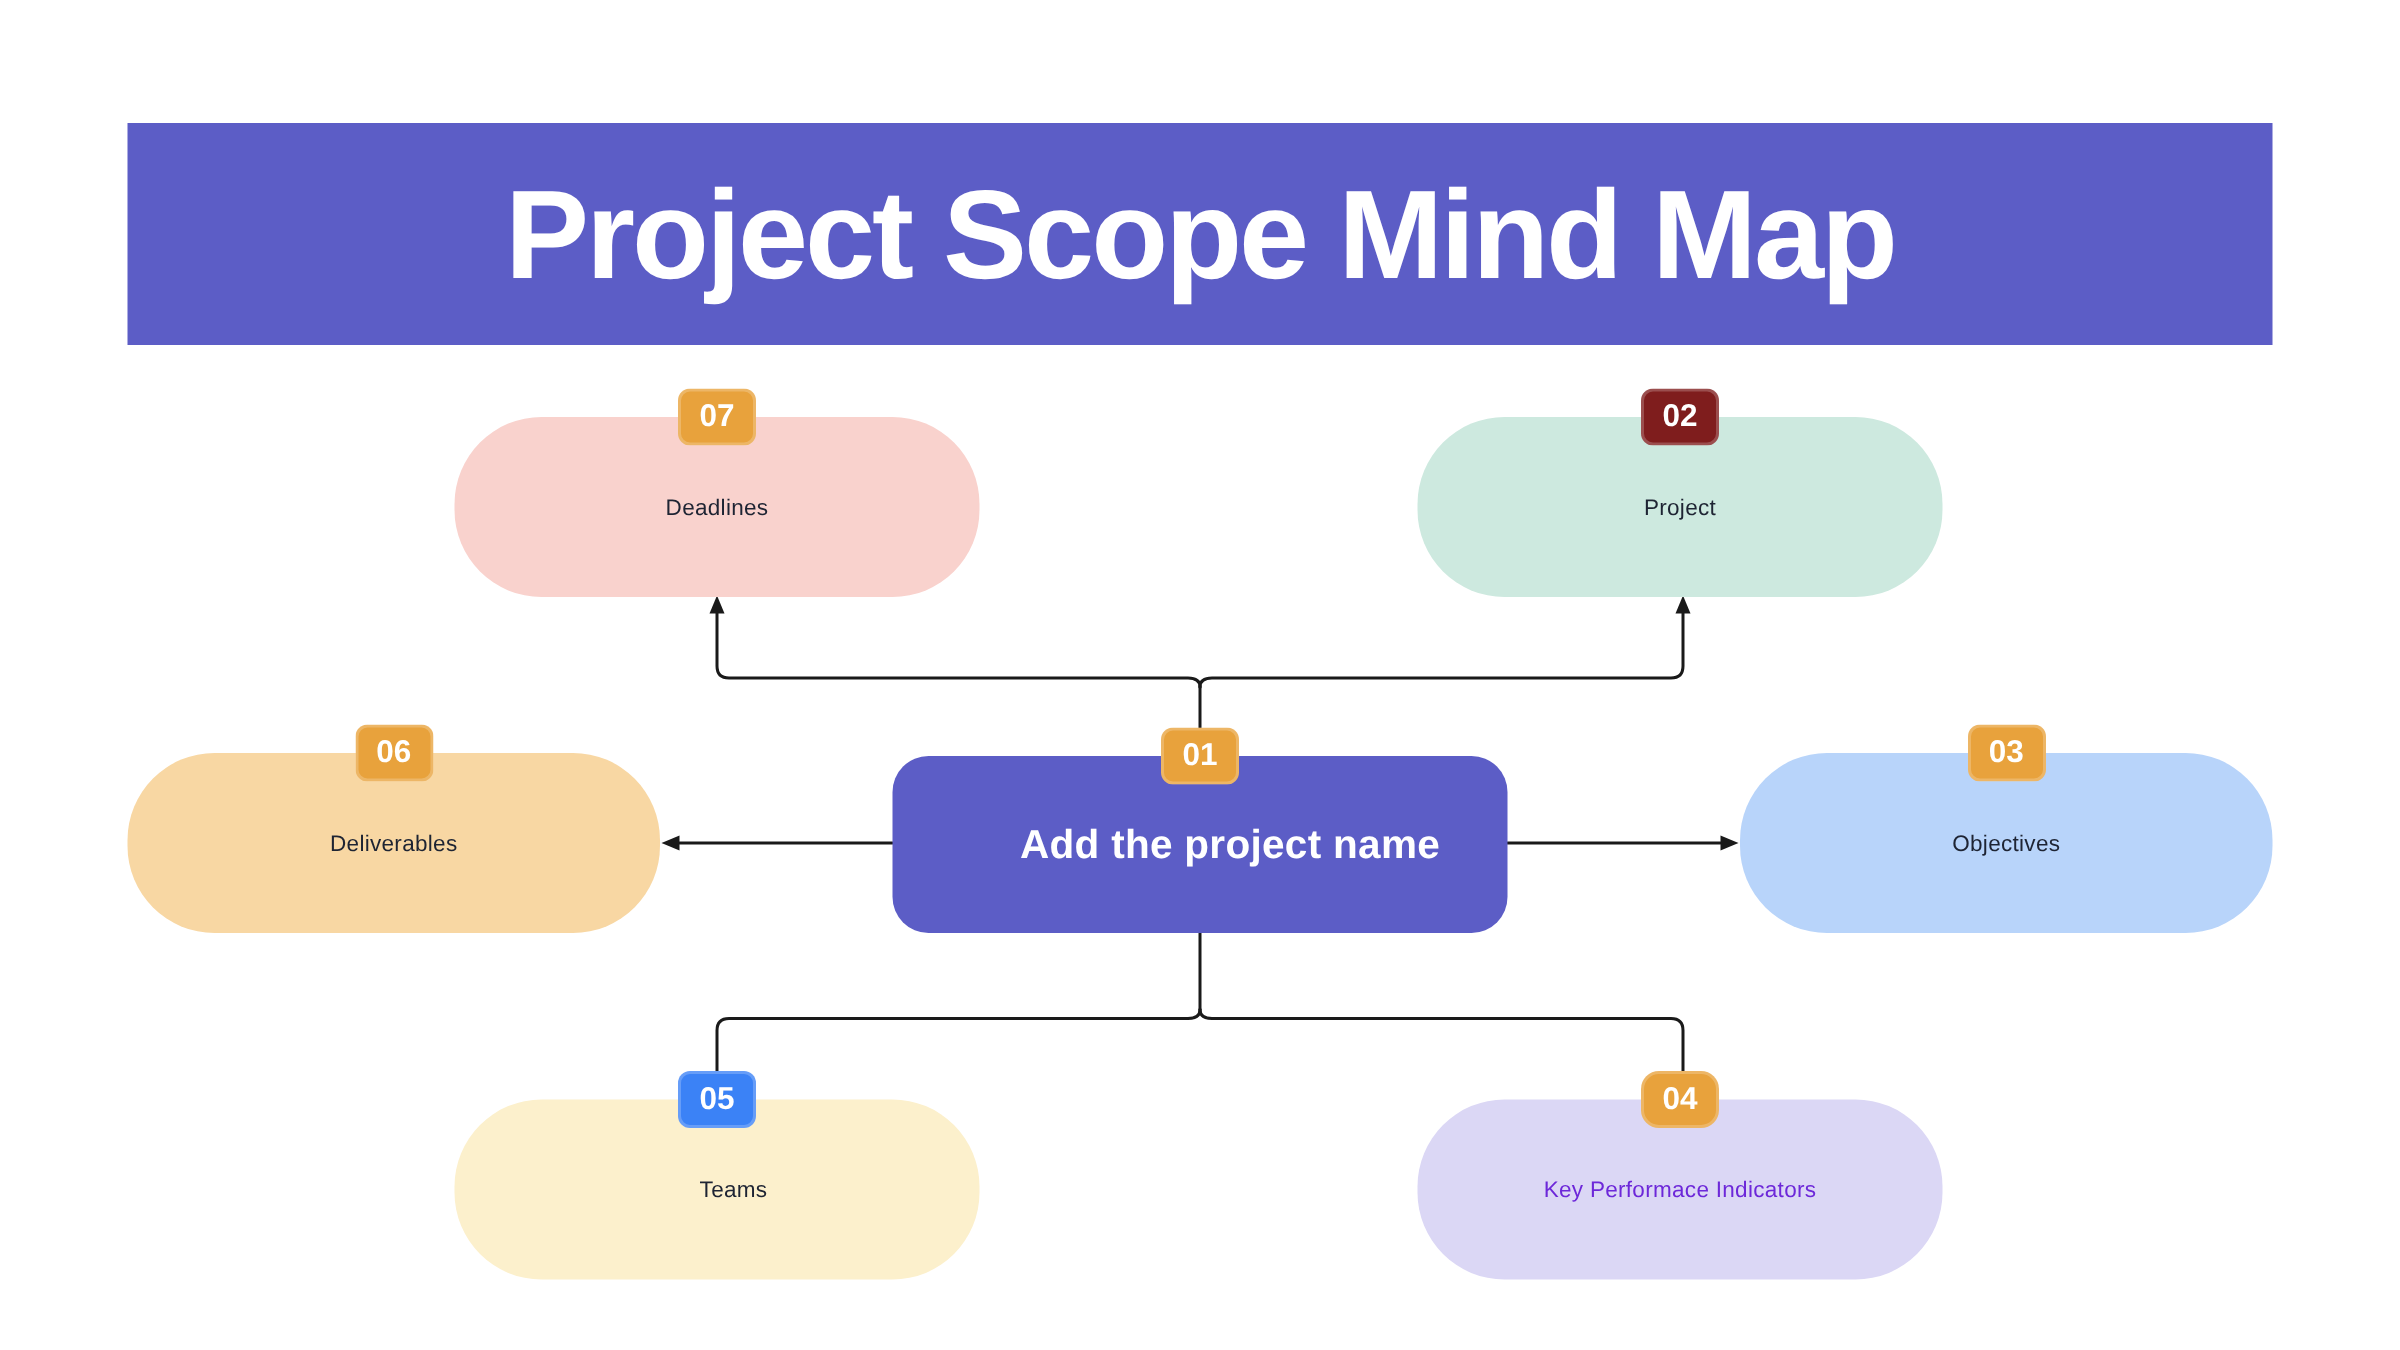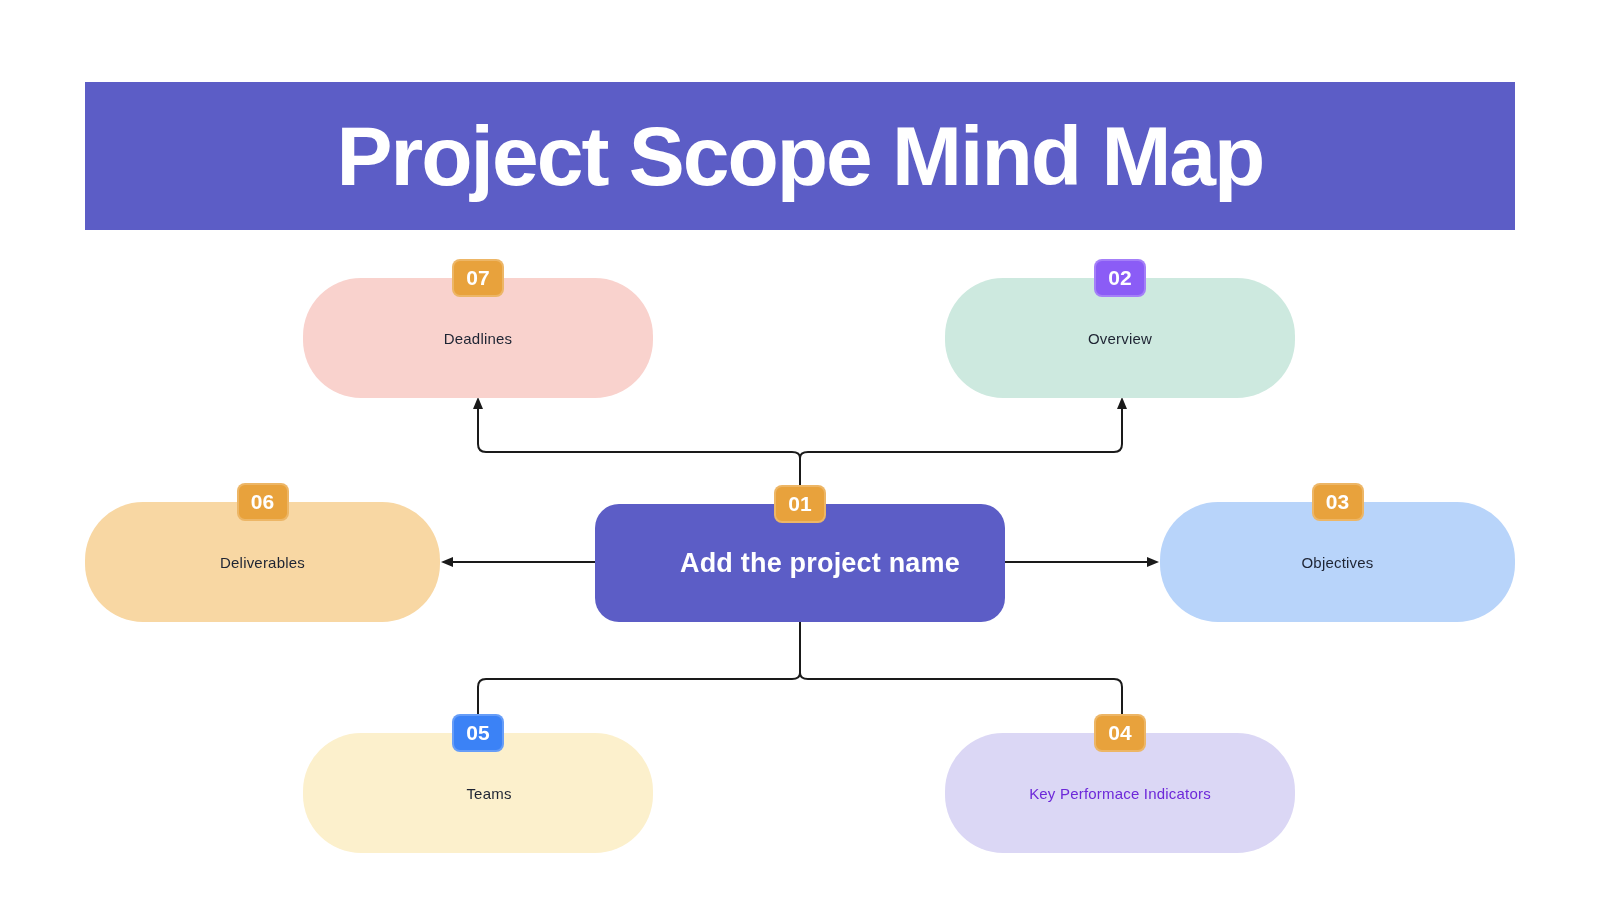--- a/index.html
+++ b/index.html
@@ -112,22 +112,22 @@
       <polygon points="1159,562 1147,557 1147,567"></polygon>
     </g>
   </svg>
 
   <div class="node pos-top-left" style="background-color: rgb(249, 210, 205);">
     <span class="badge" style="background-color: rgb(232, 162, 60); color: rgb(255, 255, 255);">07</span>
     <span class="label" style="color: rgb(30, 36, 51); text-align: right;">Deadlines</span>
   </div>
 
   <div class="node pos-top-right" style="background-color: rgb(205, 233, 223);">
-    <span class="badge" style="background-color: #8b5cf6; color: rgb(255, 255, 255);">02</span>
-    <span class="label" style="color: rgb(30, 36, 51);">Overview</span>
+    <span class="badge" style="background-color: #7f1d1d; color: rgb(255, 255, 255);">02</span>
+    <span class="label" style="color: rgb(30, 36, 51);">Project</span>
   </div>
 
   <div class="node pos-mid-left" style="background-color: rgb(248, 215, 163);">
     <span class="badge" style="background-color: rgb(232, 162, 60); color: rgb(255, 255, 255);">06</span>
     <span class="label" style="color: rgb(30, 36, 51);">Deliverables</span>
   </div>
 
   <div class="node node-center pos-center" style="background-color: rgb(92, 93, 198);">
     <span class="badge" style="background-color: rgb(232, 162, 60); color: rgb(255, 255, 255);">01</span>
     <span class="label" style="color: rgb(255, 255, 255);">Add the project name</span>
@@ -137,17 +137,17 @@
     <span class="badge" style="background-color: rgb(232, 162, 60); color: rgb(255, 255, 255); text-align: right;">03</span>
     <span class="label" style="color: rgb(30, 36, 51);">Objectives</span>
   </div>
 
   <div class="node pos-bottom-left" style="background-color: rgb(252, 240, 204);">
     <span class="badge" style="background-color: #3b82f6; color: rgb(255, 255, 255);">05</span>
     <span class="label" style="color: rgb(30, 36, 51); margin-left: 22px;">Teams</span>
   </div>
 
   <div class="node pos-bottom-right" style="background-color: rgb(219, 215, 245);">
-    <span class="badge" style="background-color: rgb(232, 162, 60); color: rgb(255, 255, 255);">04</span>
+    <span class="badge" style="background-color: rgb(232, 162, 60); color: rgb(255, 255, 255); border-radius: 12px;">04</span>
     <span class="label" style="color: #6d28d9;">Key Performace Indicators</span>
   </div>
 
 </div>
 
 </body></html>

